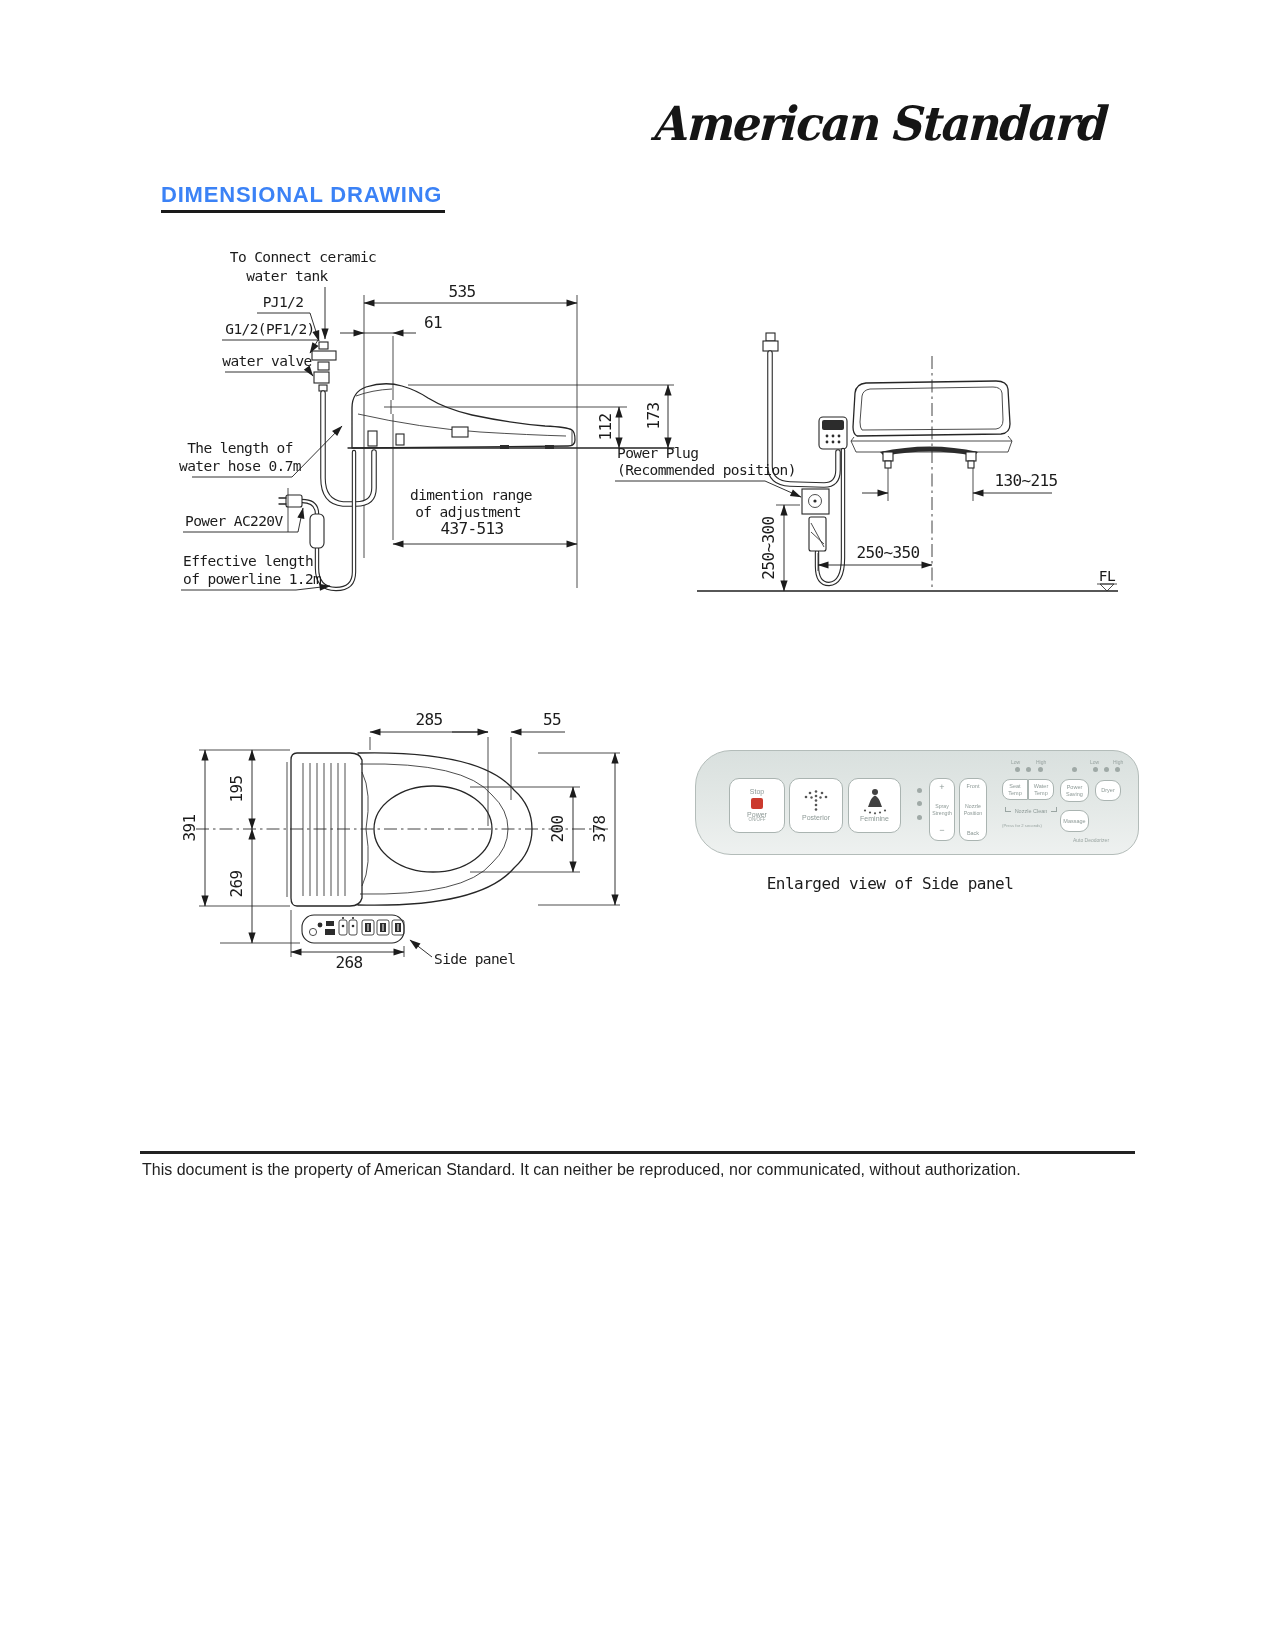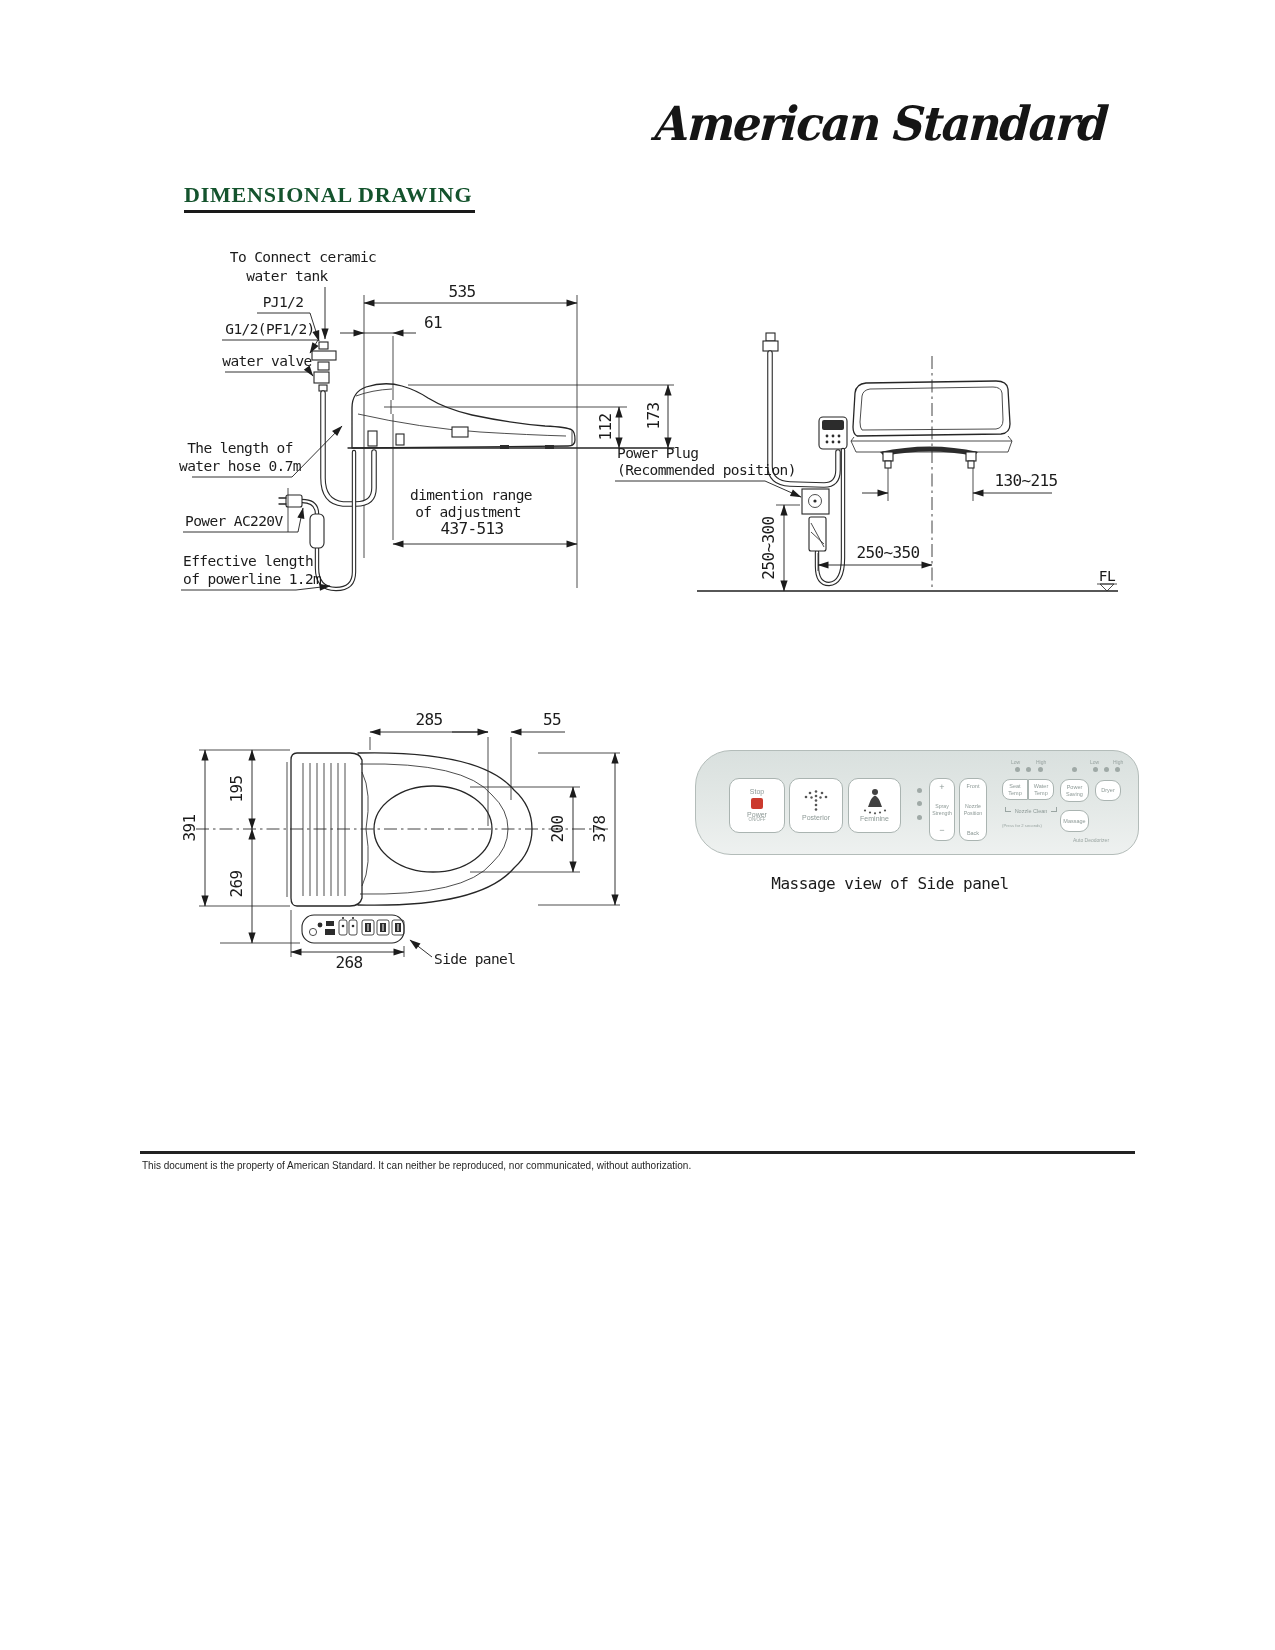--- a/index.html
+++ b/index.html
@@ -2,22 +2,22 @@
 <html><head>
 <meta charset="utf-8">
 <style>
   html,body{margin:0;padding:0;background:#fff;}
   #page{position:relative;width:1275px;height:1650px;background:#ffffff;overflow:hidden;
         font-family:"Liberation Sans",sans-serif;}
   
   #logo{position:absolute;left:645px;top:96px;width:410px;text-align:center;
         font-family:"DejaVu Serif",serif;font-style:italic;font-weight:bold;
         font-size:47px;color:#151515;letter-spacing:-2px;transform:scaleX(.95) skewX(-4deg);white-space:nowrap;}
-  #doc-title{position:absolute;left:184px;top:182px;font-family:Liberation Serif, serif;
-        font-weight:bold;font-size:22px;color:#14532d;letter-spacing:.8px;
+  #doc-title{position:absolute;left:161px;top:182px;font-family:Liberation Sans, sans-serif;
+        font-weight:bold;font-size:22px;color:#3b82f6;letter-spacing:.8px;
         border-bottom:3px solid #1a1a1a;padding:0 3px 2px 0;}
   
   #cad{position:absolute;left:0;top:0;}
   .ln{stroke:#262626;stroke-width:1.3;fill:none;stroke-linecap:round;stroke-linejoin:round;}
   .thin{stroke:#2e2e2e;stroke-width:.85;fill:none;}
   .dim{stroke:#1c1c1c;stroke-width:.9;fill:none;}
   .cl{stroke:#2e2e2e;stroke-width:.9;fill:none;stroke-dasharray:13 4 2.5 4;}
   .tube{stroke:#2a2a2a;stroke-width:5.6;fill:none;stroke-linecap:round;}
   .tubein{stroke:#ffffff;stroke-width:3.4;fill:none;stroke-linecap:round;}
   .cord{stroke:#2a2a2a;stroke-width:4.4;fill:none;stroke-linecap:round;}
@@ -50,21 +50,21 @@
         padding:1px 6px;}
   .cleanwrap:before,.cleanwrap:after{content:"";position:absolute;top:0;bottom:3px;width:5px;
         border-bottom:1px solid #9aa5a2;}
   .cleanwrap:before{left:0;border-left:1px solid #9aa5a2;}
   .cleanwrap:after{right:0;border-right:1px solid #9aa5a2;}
   .note{position:absolute;font-size:4.2px;color:#9aa5a2;white-space:nowrap;}
   #panel-caption{position:absolute;left:735px;top:874px;width:310px;text-align:center;
         font-family:"DejaVu Sans Mono",monospace;font-size:16px;color:#1b1b1b;letter-spacing:-.5px;}
   
   #footer-rule{position:absolute;left:140px;top:1151px;width:995px;height:2.5px;background:#222;}
-  .foot{position:absolute;left:142px;font-size:10px;color:#1f1f1f;line-height:1.38;}
+  .foot{position:absolute;left:142px;font-size:16px;color:#1f1f1f;line-height:1.38;}
   #foot1{top:1159px;width:1005px;}
   #foot2{top:1184px;width:938px;}
 </style>
 </head>
 <body>
 
 <div id="page">
 
   <div id="logo">American Standard</div>
   <div id="doc-title">DIMENSIONAL DRAWING</div>
@@ -390,18 +390,18 @@
     <span class="ledlbl" style="left:394px;top:8px;">Low</span>
     <span class="ledlbl" style="left:417px;top:8px;">High</span>
     <span class="led" style="left:397px;top:16px;"></span>
     <span class="led" style="left:408px;top:16px;"></span>
     <span class="led" style="left:419px;top:16px;"></span>
     <div class="pbtn sm" style="left:399px;top:29px;width:24px;height:19px;font-size:5.5px;border-radius:9px;">Dryer</div>
 
     <span class="note" style="left:355px;top:86px;width:80px;text-align:center;font-size:5px;">Auto Deodorizer</span>
   </div>
 
-  <div id="panel-caption">Massage view of Side panel</div>
+  <div id="panel-caption">Enlarged view of Side panel</div>
 
   <div id="footer-rule"></div>
   <div class="foot" id="foot1">This document is the property of American Standard. It can neither be reproduced, nor communicated, without authorization.</div>
 
 </div>
 
 </body></html>

